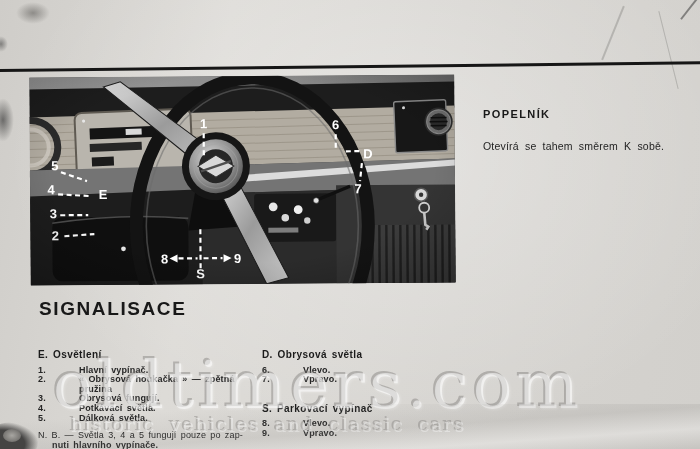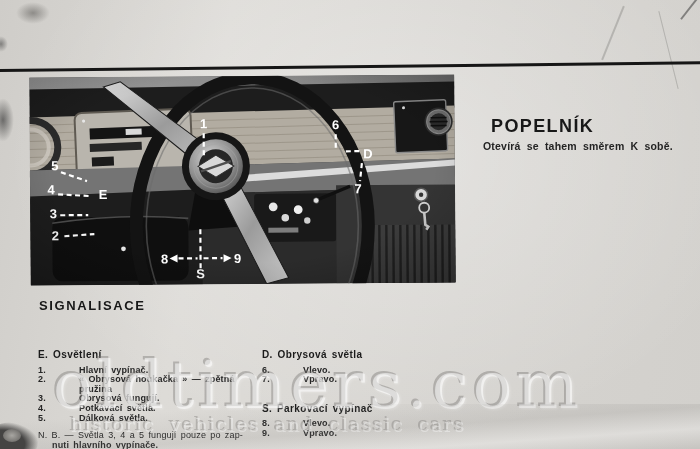--- a/index.html
+++ b/index.html
@@ -26,26 +26,26 @@
   .crease-1{left:612px;top:4px;width:1.5px;height:58px;transform:rotate(22deg);}
   .crease-2{left:668px;top:10px;width:1px;height:80px;transform:rotate(-14deg);}
   .crease-3{left:688px;top:-4px;width:2px;height:26px;transform:rotate(38deg);background:rgba(60,60,60,.55);}
   .bottom-wrinkle{position:absolute;left:0;top:404px;width:700px;height:45px;pointer-events:none;
     background:linear-gradient(176deg, rgba(255,255,255,0) 20%, rgba(130,128,125,.16) 55%, rgba(255,255,255,.25) 78%, rgba(110,108,105,.12) 100%);}
   .divider{position:absolute;left:-6px;top:69px;width:714px;height:3.4px;background:#161616;
     transform:rotate(-0.62deg);transform-origin:left center;}
   
   .photo{position:absolute;left:30px;top:76px;width:425px;height:208px;transform:rotate(-0.4deg);}
   
-  .ashtray-title{position:absolute;left:483px;top:108px;margin:8px;font-size:18px;font-weight:700;
+  .ashtray-title{position:absolute;left:483px;top:108px;margin:0;font-size:11px;font-weight:700;
     letter-spacing:1.4px;color:#181818;}
-  .ashtray-body{position:absolute;left:483px;top:140px;margin:0;font-size:10.5px;font-weight:700;
+  .ashtray-body{position:absolute;left:483px;top:140px;margin:0;font-size:10.5px;font-weight:400;
     letter-spacing:.2px;word-spacing:3px;color:#242424;}
   
-  .sig-title{position:absolute;left:39px;top:298px;margin:0;font-size:13px;font-weight:700;
+  .sig-title{position:absolute;left:39px;top:298px;margin:0;font-size:19px;font-weight:700;
     letter-spacing:1.6px;color:#181818;}
   .col{position:absolute;top:347px;font-size:9px;line-height:9.6px;letter-spacing:.15px;word-spacing:1.6px;}
   .col-left{left:38px;width:226px;}
   .col-right{left:262px;width:190px;}
   .col h3{margin:3px 0 6px 0;font-size:10px;font-weight:700;letter-spacing:.4px;color:#1b1b1b;}
   .row{display:flex;font-weight:700;color:#262626;}
   .row .num{flex:none;width:14px;}
   .row .txt{flex:1;padding-left:27px;}
   .cont{margin-left:14px;font-weight:700;color:#262626;}
   .note{margin-top:8px;}

